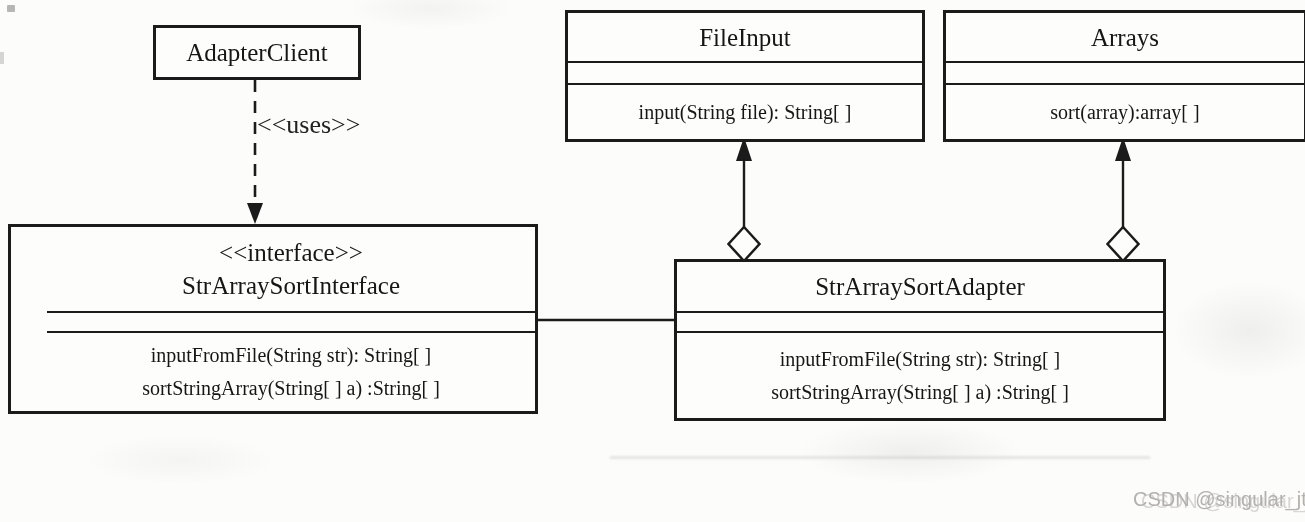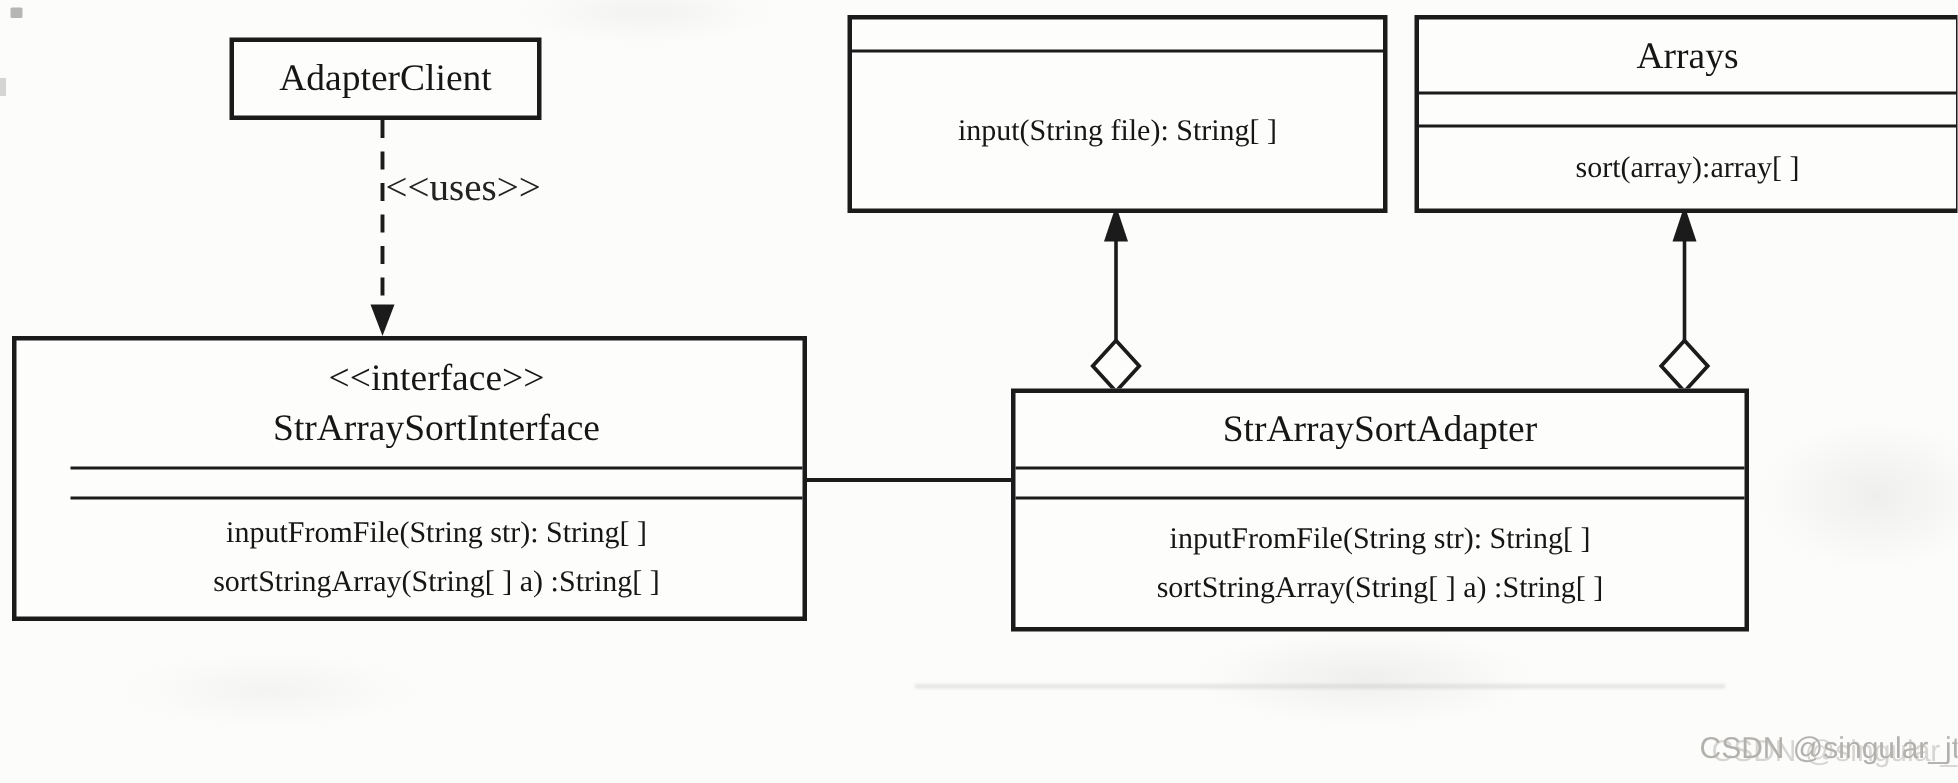--- a/index.html
+++ b/index.html
@@ -108,20 +108,23 @@
 
   <div class="uml-box" style="left:153px; top:25px; width:202px; height:49px;">
     <div class="c-title" style="flex:1;">
       <span>AdapterClient</span>
     </div>
   </div>
 
   <div class="uses-label">&lt;&lt;uses&gt;&gt;</div>
 
   <div class="uml-box" style="left:565px; top:10px; width:354px; height:126px;">
+    <div class="c-title with-sep" style="height:48px;">
+      <span>FileInput</span>
+    </div>
     <div class="c-empty" style="height:20px;"></div>
     <div class="c-methods">
       <span>input(String file): String[ ]</span>
     </div>
   </div>
 
   <div class="uml-box" style="left:943px; top:10px; width:358px; height:126px;">
     <div class="c-title with-sep" style="height:48px;">
       <span>Arrays</span>
     </div>

